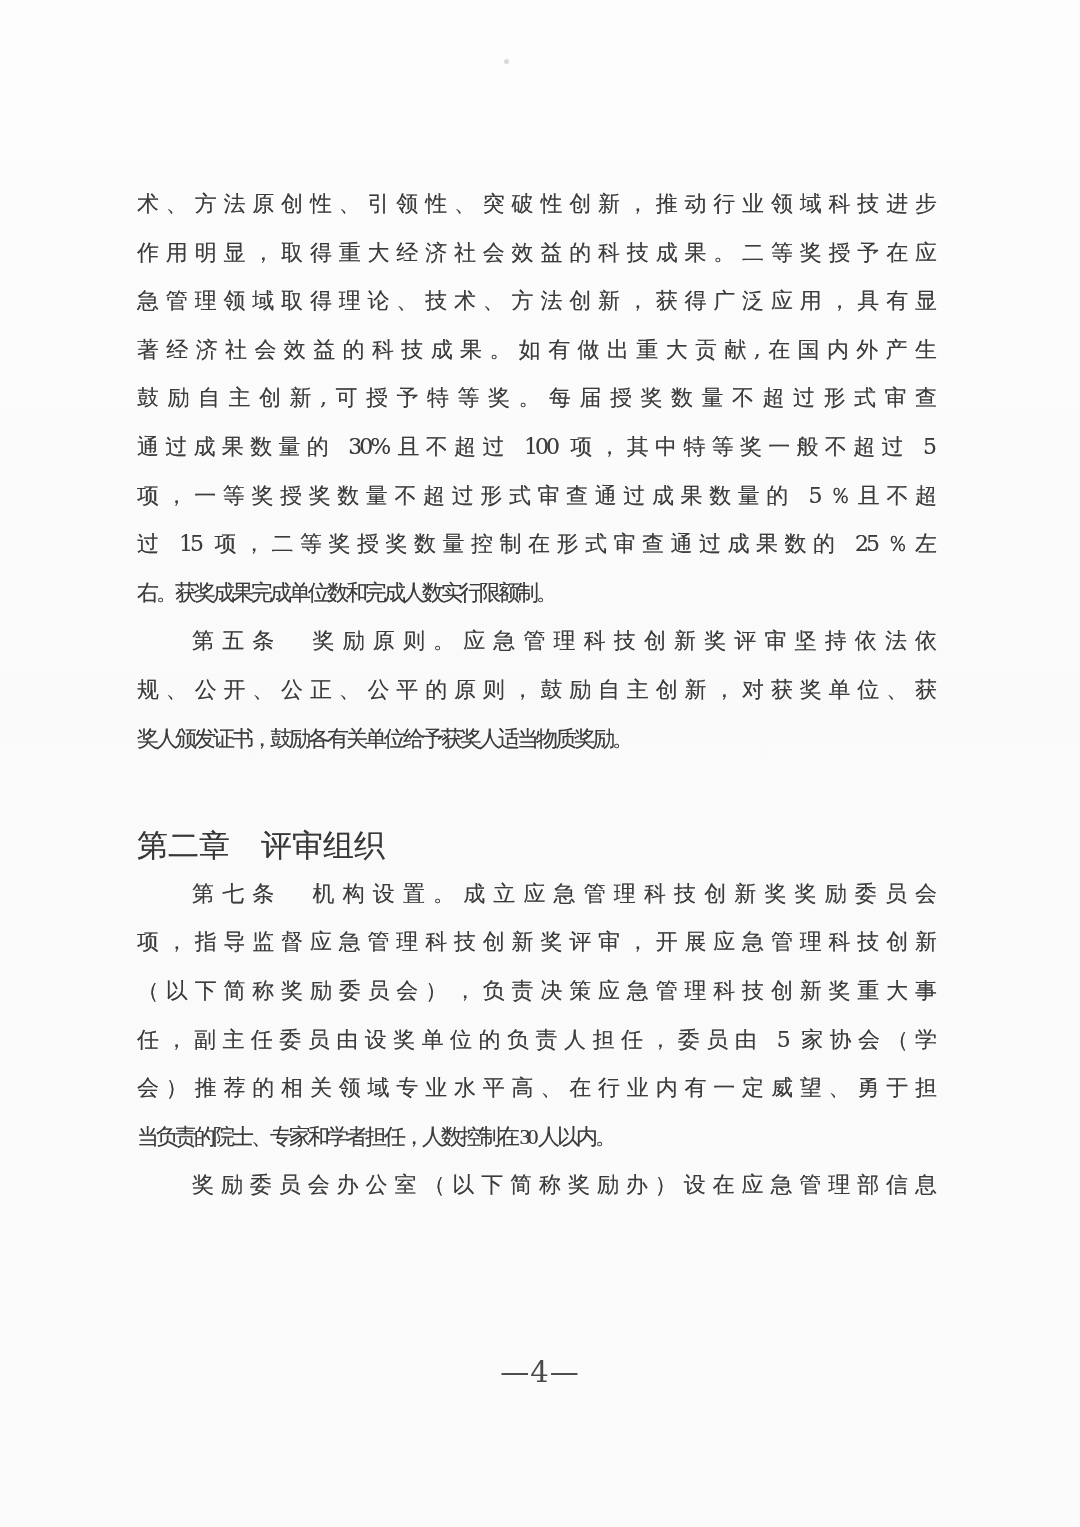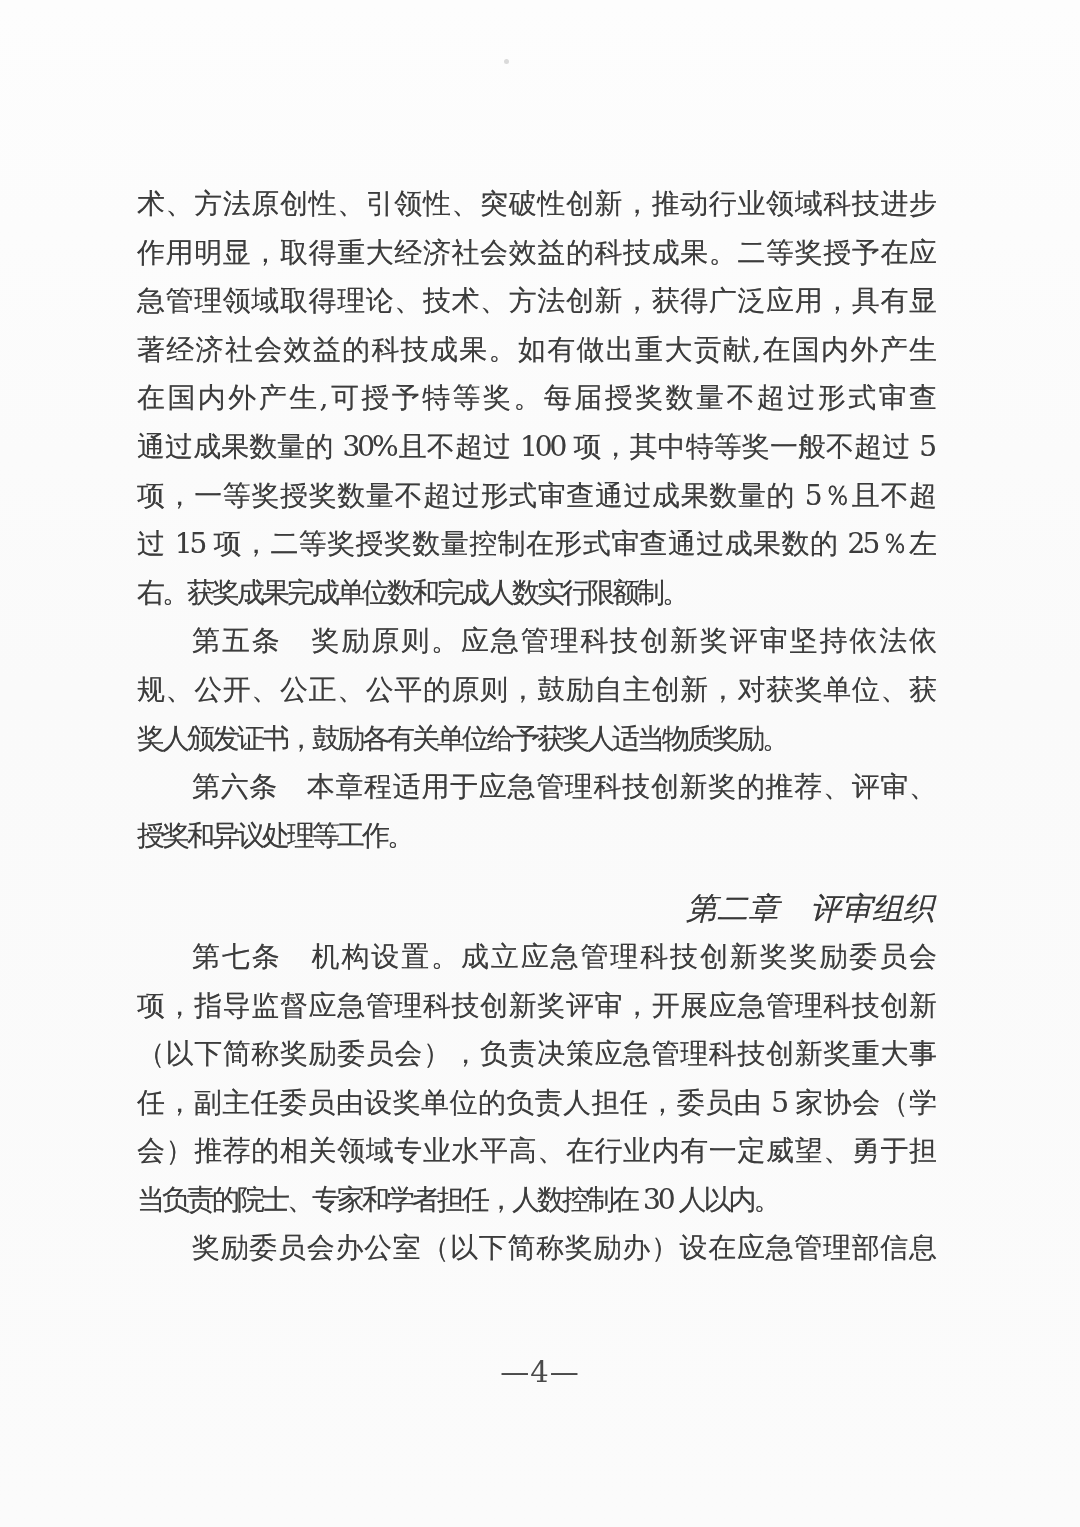--- a/index.html
+++ b/index.html
@@ -20,43 +20,43 @@
     overflow: hidden;
     color: #3d3d3d;
   }
   .text-col {
     position: absolute;
     left: 137px;
     top: 180px;
     width: 797px;
   }
   .line {
-    font-size: 28px;
+    font-size: 22px;
     line-height: 48.6px;
     letter-spacing: -3px;
     text-align: justify;
     text-align-last: justify;
     color: #3c3c3c;
     text-shadow: 0 0 0.6px rgba(70,70,70,0.55);
   }
   .line.last {
     text-align-last: left;
+    font-family: Liberation Serif, serif;
   }
   .line.indent {
     text-indent: 55px;
   }
   .heading {
-    margin-top: 24px;
+    margin-top: 58px;
     font-size: 31px;
     line-height: 48.6px;
     letter-spacing: 0;
-    text-align: right;
+    text-align: left;
     color: #383838;
     text-shadow: 0 0 0.6px rgba(70,70,70,0.55);
-    font-style: italic;
   }
   .footer {
     position: absolute;
     left: 0;
     top: 1350px;
     width: 1080px;
     text-align: center;
     font-size: 29px;
     line-height: 44px;
     color: #4a4a4a;
@@ -78,37 +78,33 @@
 <div class="page">
   <div class="speck"></div>
 
   <div class="text-col">
 
     <div>
       <div class="line">术、方法原创性、引领性、突破性创新，推动行业领域科技进步</div>
       <div class="line">作用明显，取得重大经济社会效益的科技成果。二等奖授予在应</div>
       <div class="line">急管理领域取得理论、技术、方法创新，获得广泛应用，具有显</div>
       <div class="line">著经济社会效益的科技成果。如有做出重大贡献,在国内外产生</div>
-      <div class="line">在国内外产生,可授予特等奖。每届授奖数量不超过形式审查</div>
+      <div class="line">鼓励自主创新,可授予特等奖。每届授奖数量不超过形式审查</div>
       <div class="line">通过成果数量的 30%且不超过 100 项，其中特等奖一般不超过 5</div>
       <div class="line">项，一等奖授奖数量不超过形式审查通过成果数量的 5％且不超</div>
       <div class="line">过 15 项，二等奖授奖数量控制在形式审查通过成果数的 25％左</div>
       <div class="line last">右。获奖成果完成单位数和完成人数实行限额制。</div>
     </div>
 
     <div>
       <div class="line indent">第五条　奖励原则。应急管理科技创新奖评审坚持依法依</div>
       <div class="line">规、公开、公正、公平的原则，鼓励自主创新，对获奖单位、获</div>
       <div class="line last">奖人颁发证书，鼓励各有关单位给予获奖人适当物质奖励。</div>
     </div>
 
-    <div>
-      <div class="line indent">第六条　本章程适用于应急管理科技创新奖的推荐、评审、</div>
-      <div class="line last">授奖和异议处理等工作。</div>
-    </div>
 
     <div class="heading">第二章　评审组织</div>
 
     <div>
       <div class="line indent">第七条　机构设置。成立应急管理科技创新奖奖励委员会</div>
       <div class="line">项，指导监督应急管理科技创新奖评审，开展应急管理科技创新</div>
       <div class="line">（以下简称奖励委员会），负责决策应急管理科技创新奖重大事</div>
       <div class="line">任，副主任委员由设奖单位的负责人担任，委员由 5 家协会（学</div>
       <div class="line">会）推荐的相关领域专业水平高、在行业内有一定威望、勇于担</div>
       <div class="line last">当负责的院士、专家和学者担任，人数控制在 30 人以内。</div>

